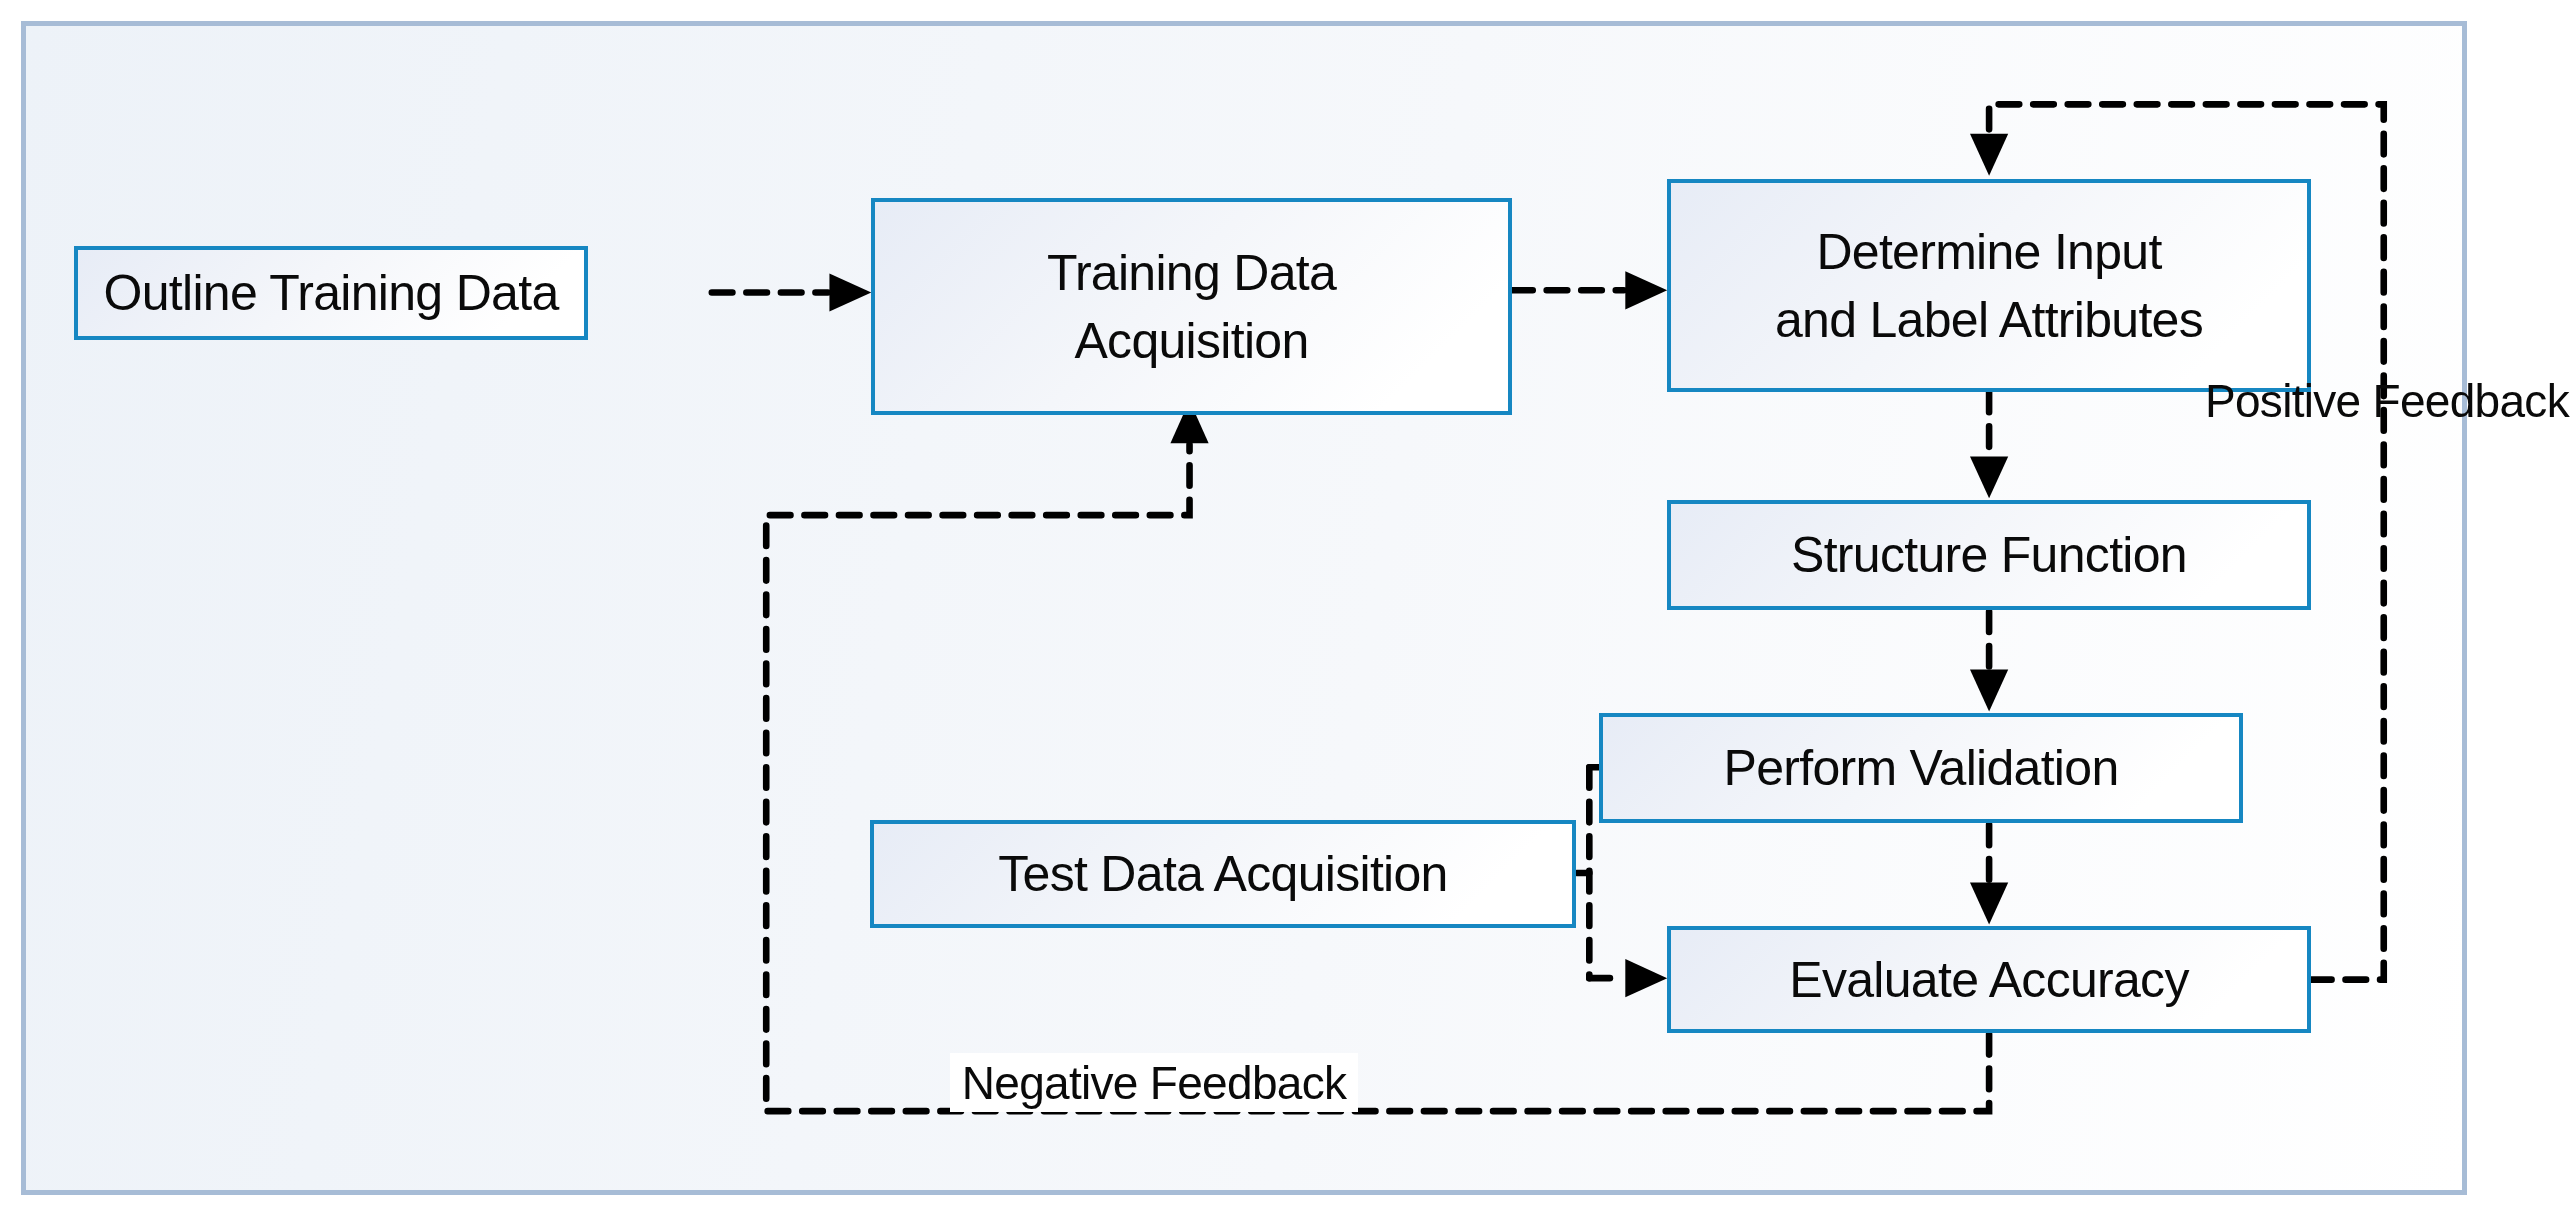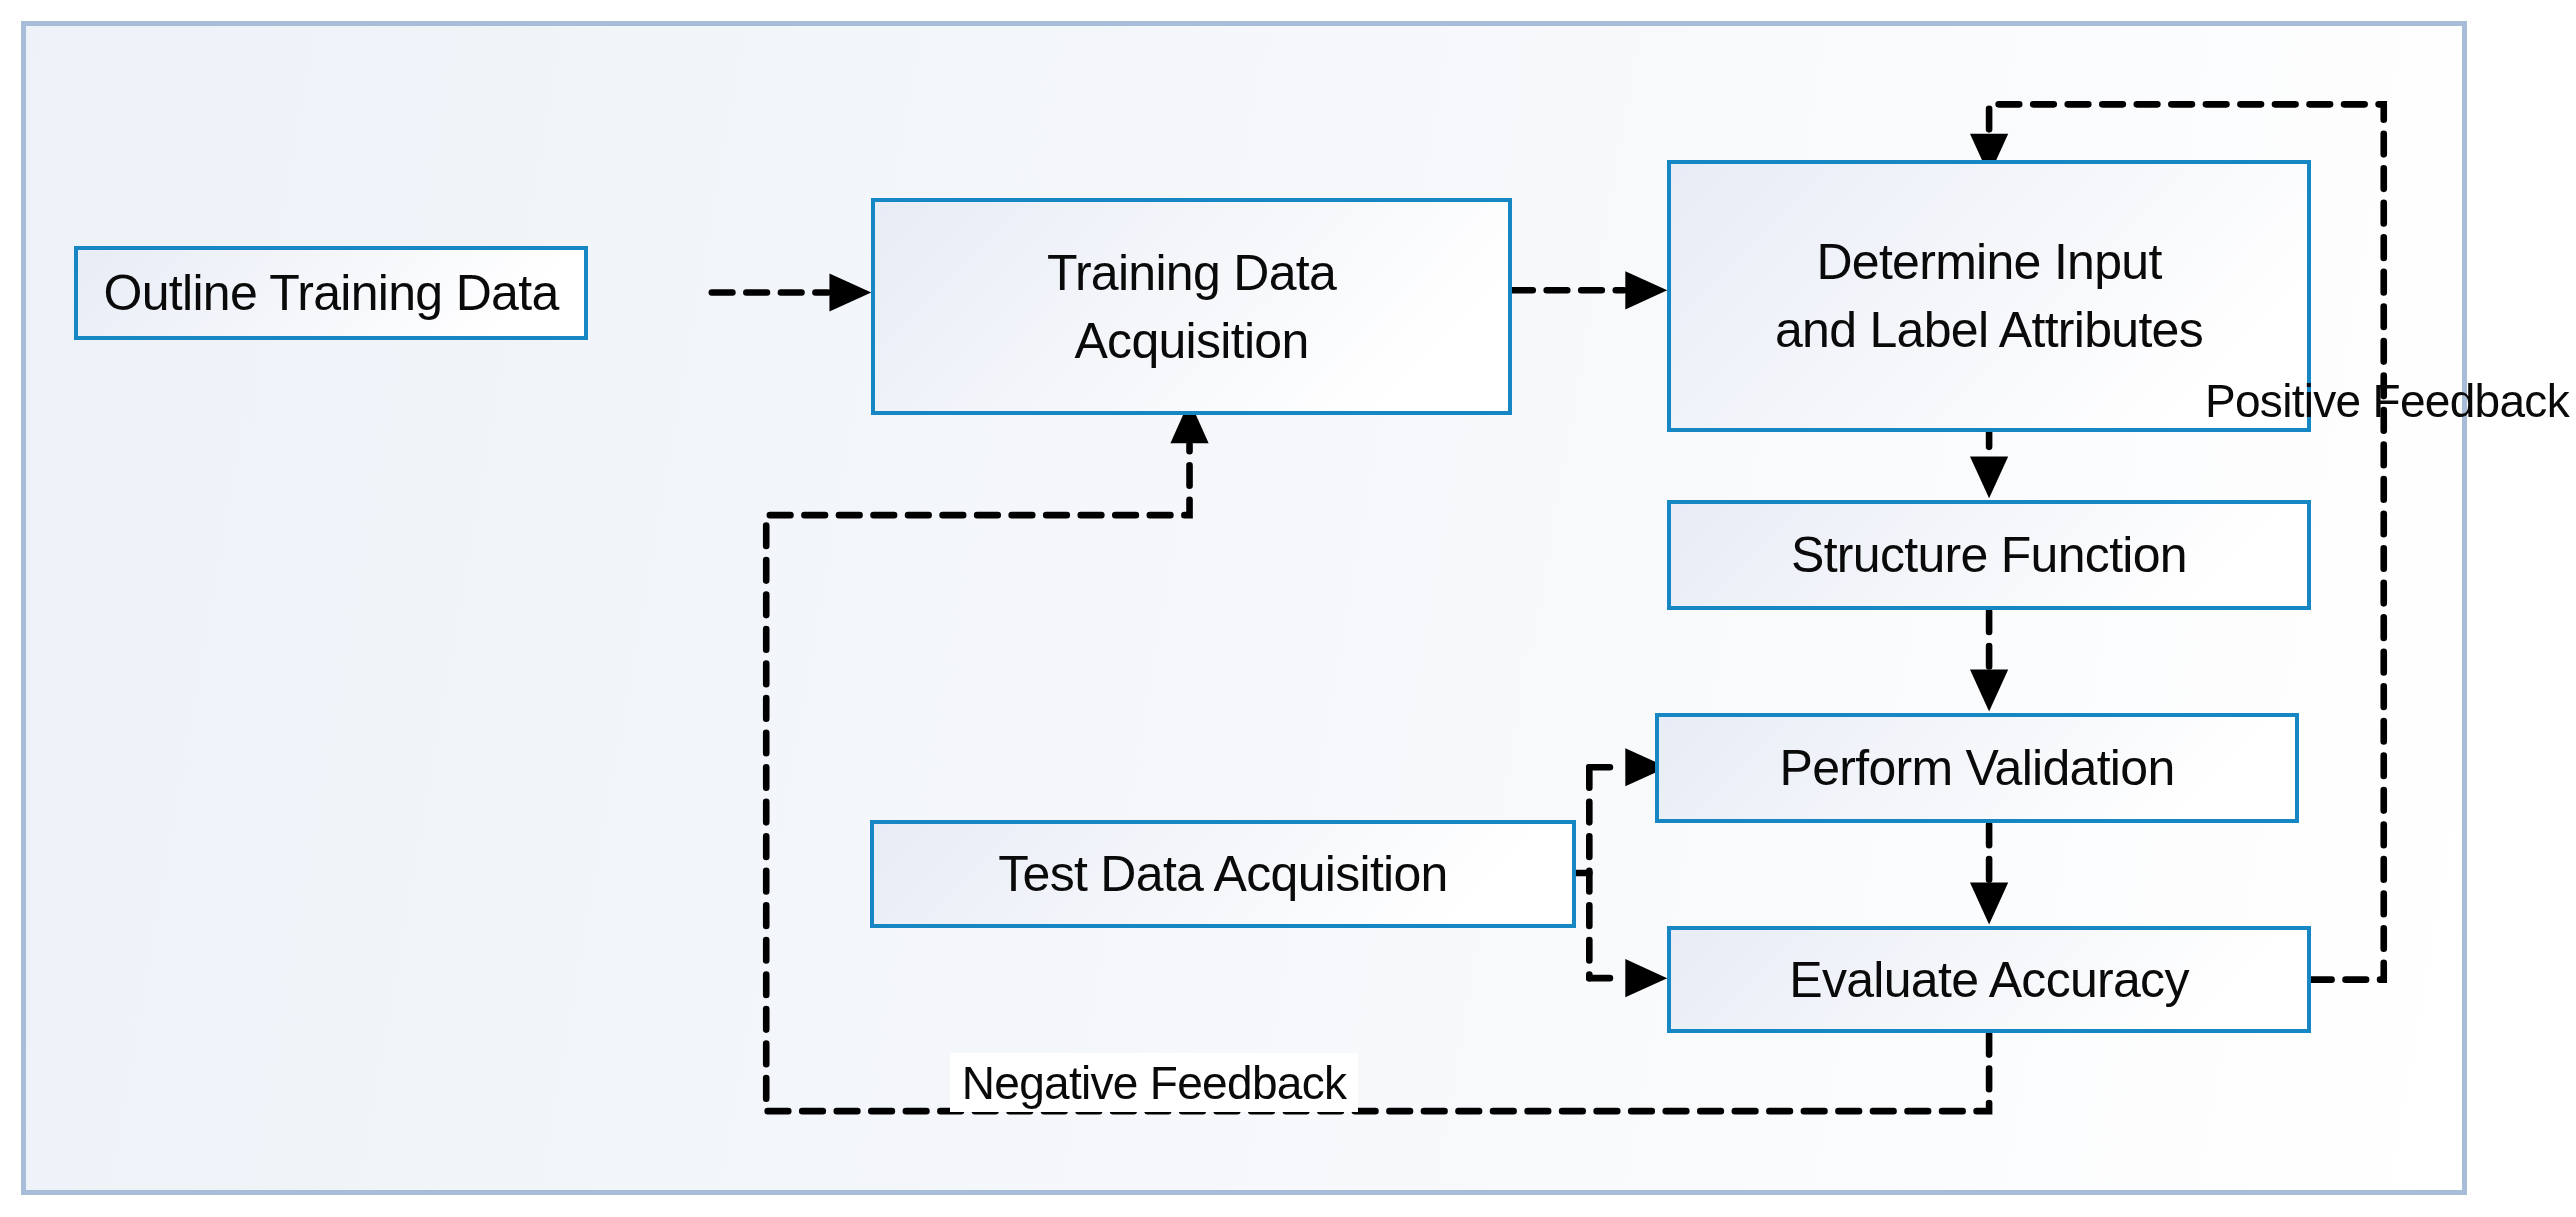--- a/index.html
+++ b/index.html
@@ -82,30 +82,30 @@
 
 <div class="node" style="left:74px;top:246px;width:514px;height:94px;">
   <div>Outline Training Data</div>
 </div>
 
 <div class="node" style="left:871px;top:198px;width:641px;height:217px;">
   <div>Training Data</div>
   <div>Acquisition</div>
 </div>
 
-<div class="node" style="left:1667px;top:160px;width:644px;height:272px;">
+<div class="node" style="left:1667px;top:179px;width:644px;height:213px;">
   <div>Determine Input</div>
   <div>and Label Attributes</div>
 </div>
 
 <div class="node" style="left:1667px;top:500px;width:644px;height:110px;">
   <div>Structure Function</div>
 </div>
 
-<div class="node" style="left:1655px;top:713px;width:644px;height:110px;">
+<div class="node" style="left:1599px;top:713px;width:644px;height:110px;">
   <div>Perform Validation</div>
 </div>
 
 <div class="node" style="left:870px;top:820px;width:706px;height:108px;">
   <div>Test Data Acquisition</div>
 </div>
 
 <div class="node" style="left:1667px;top:926px;width:644px;height:107px;">
   <div>Evaluate Accuracy</div>
 </div>

